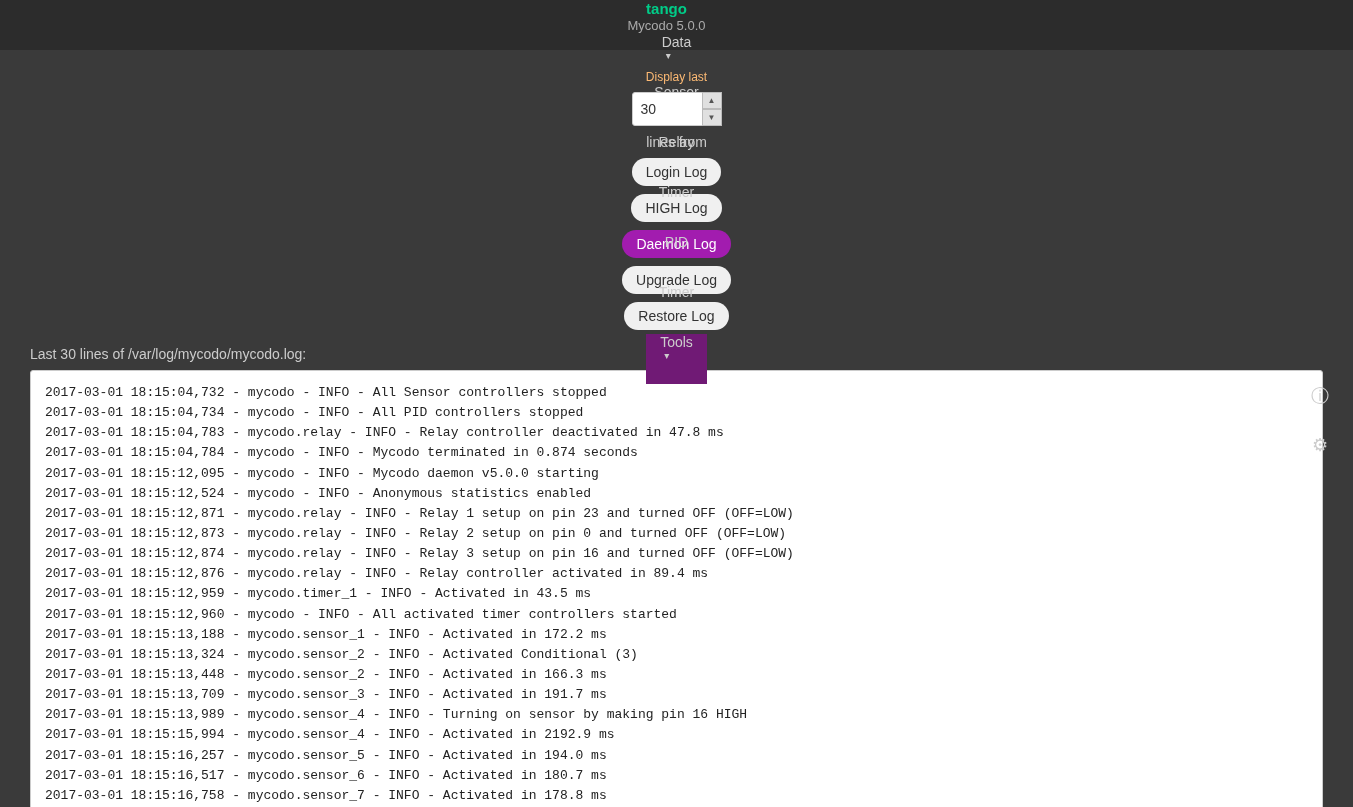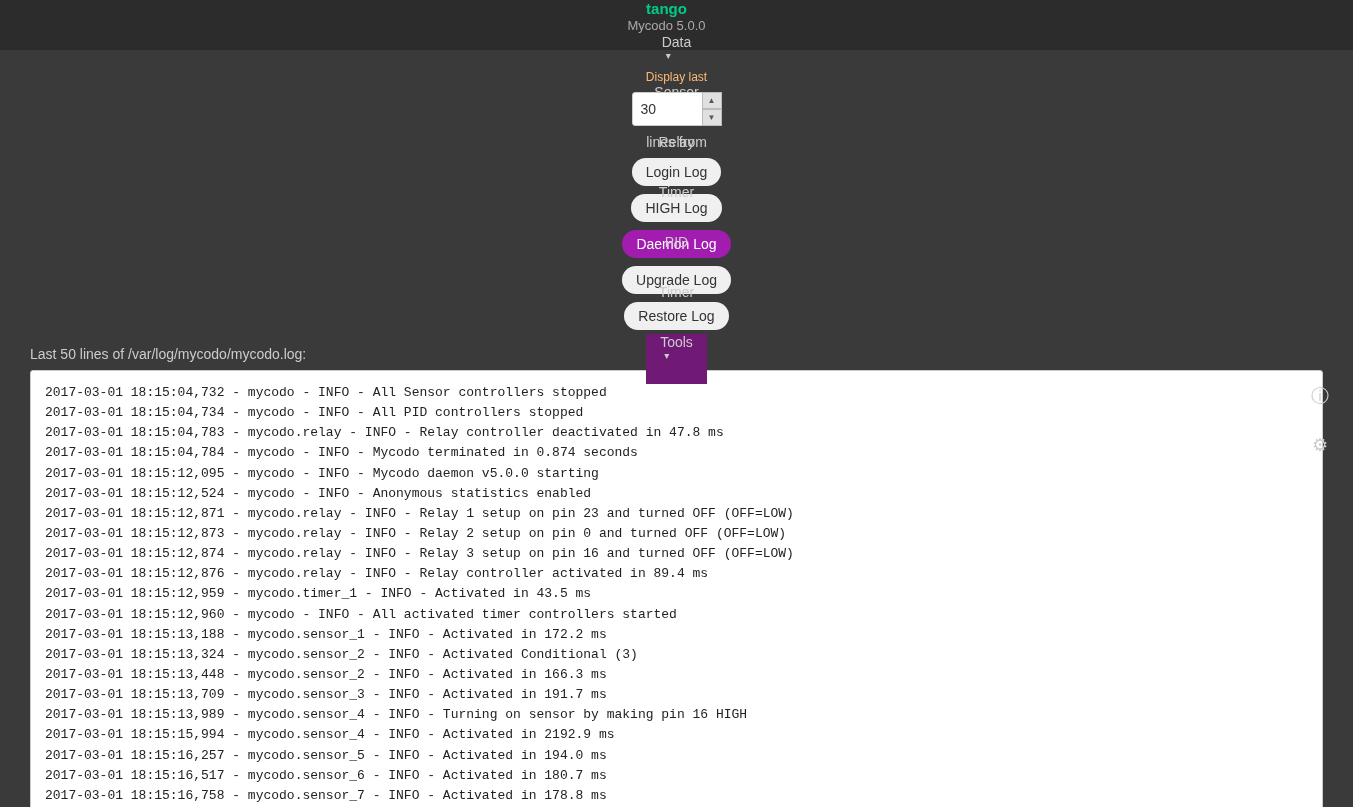--- a/index.html
+++ b/index.html
@@ -200,21 +200,21 @@
     </div>
     <span class="lines-from-label">lines from</span>
 
   <button class="log-btn">Login Log</button>
       <button class="log-btn">HIGH Log</button>
       <button class="log-btn active-log">Daemon Log</button>
       <button class="log-btn">Upgrade Log</button>
       <button class="log-btn">Restore Log</button>
     </div>
 
-  <div class="log-info-heading">Last 50 lines of /var/log/mycodo/mycodo.log:</div>
+  <div class="log-info-heading">Last 30 lines of /var/log/mycodo/mycodo.log:</div>
 
   <div class="log-box" id="log-content">2017-03-01 18:15:04,732 - mycodo - INFO - All Sensor controllers stopped
 2017-03-01 18:15:04,734 - mycodo - INFO - All PID controllers stopped
 2017-03-01 18:15:04,783 - mycodo.relay - INFO - Relay controller deactivated in 47.8 ms
 2017-03-01 18:15:04,784 - mycodo - INFO - Mycodo terminated in 0.874 seconds
 2017-03-01 18:15:12,095 - mycodo - INFO - Mycodo daemon v5.0.0 starting
 2017-03-01 18:15:12,524 - mycodo - INFO - Anonymous statistics enabled
 2017-03-01 18:15:12,871 - mycodo.relay - INFO - Relay 1 setup on pin 23 and turned OFF (OFF=LOW)
 2017-03-01 18:15:12,873 - mycodo.relay - INFO - Relay 2 setup on pin 0 and turned OFF (OFF=LOW)
 2017-03-01 18:15:12,874 - mycodo.relay - INFO - Relay 3 setup on pin 16 and turned OFF (OFF=LOW)

